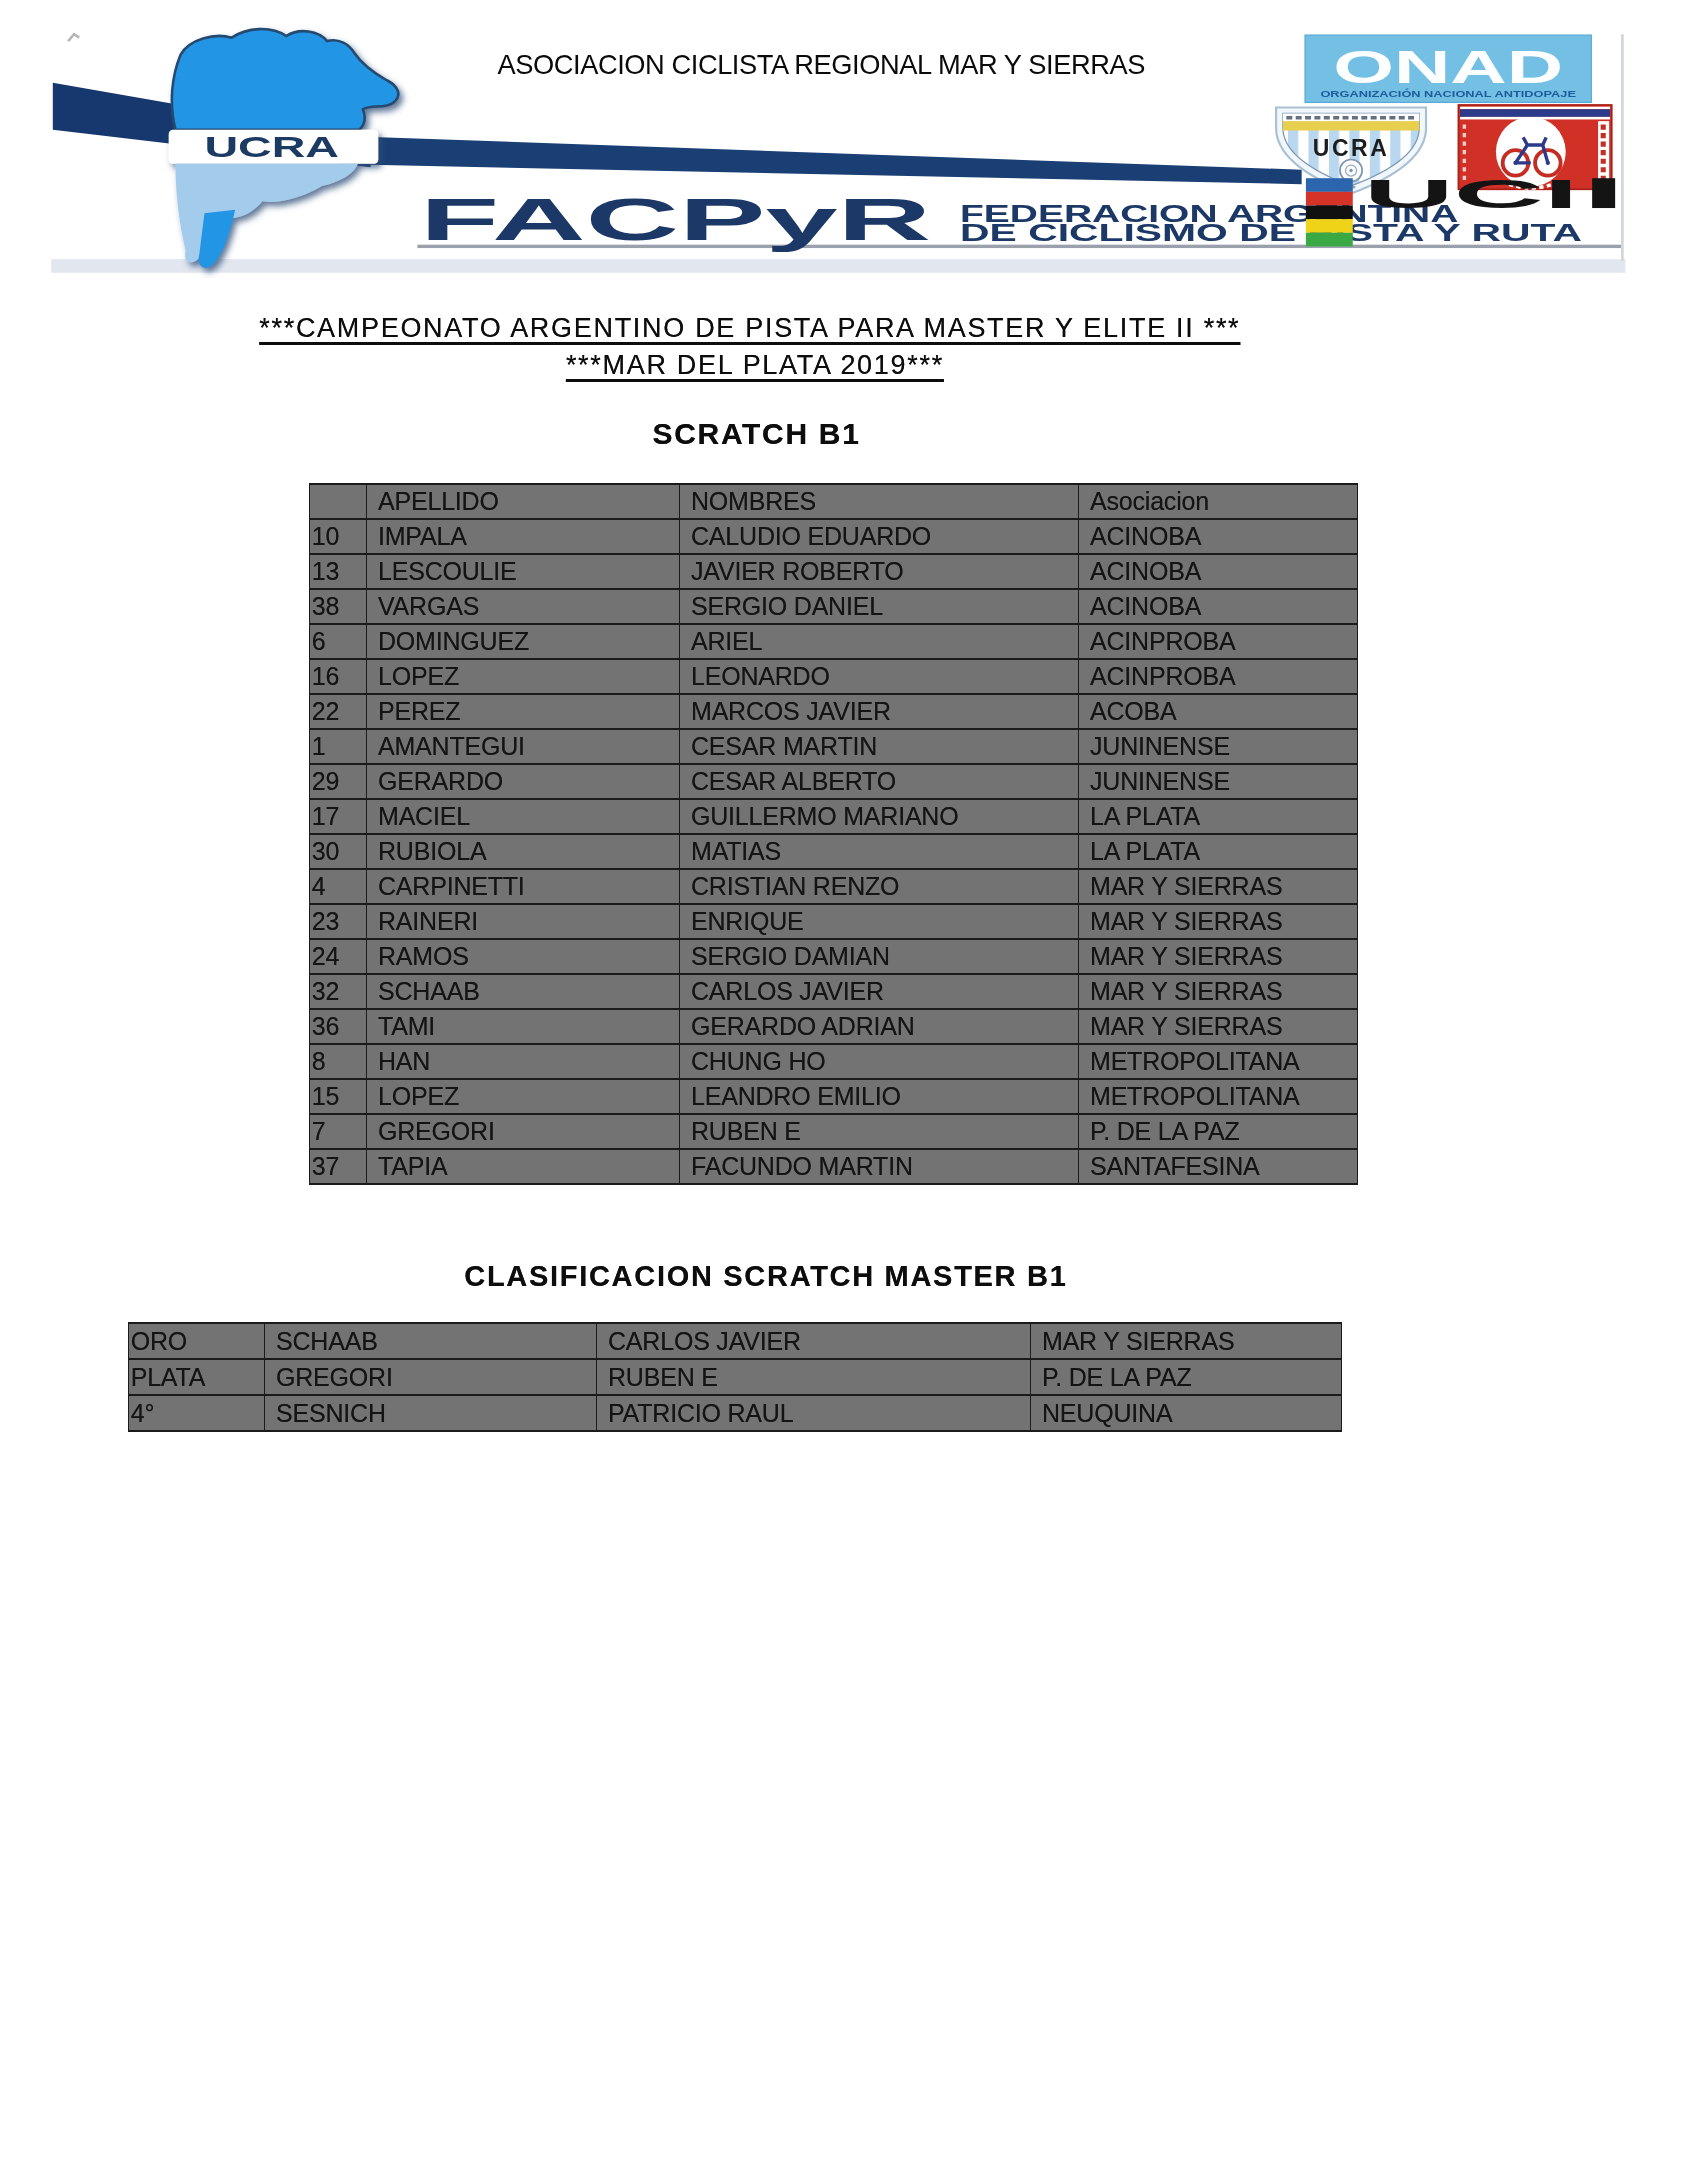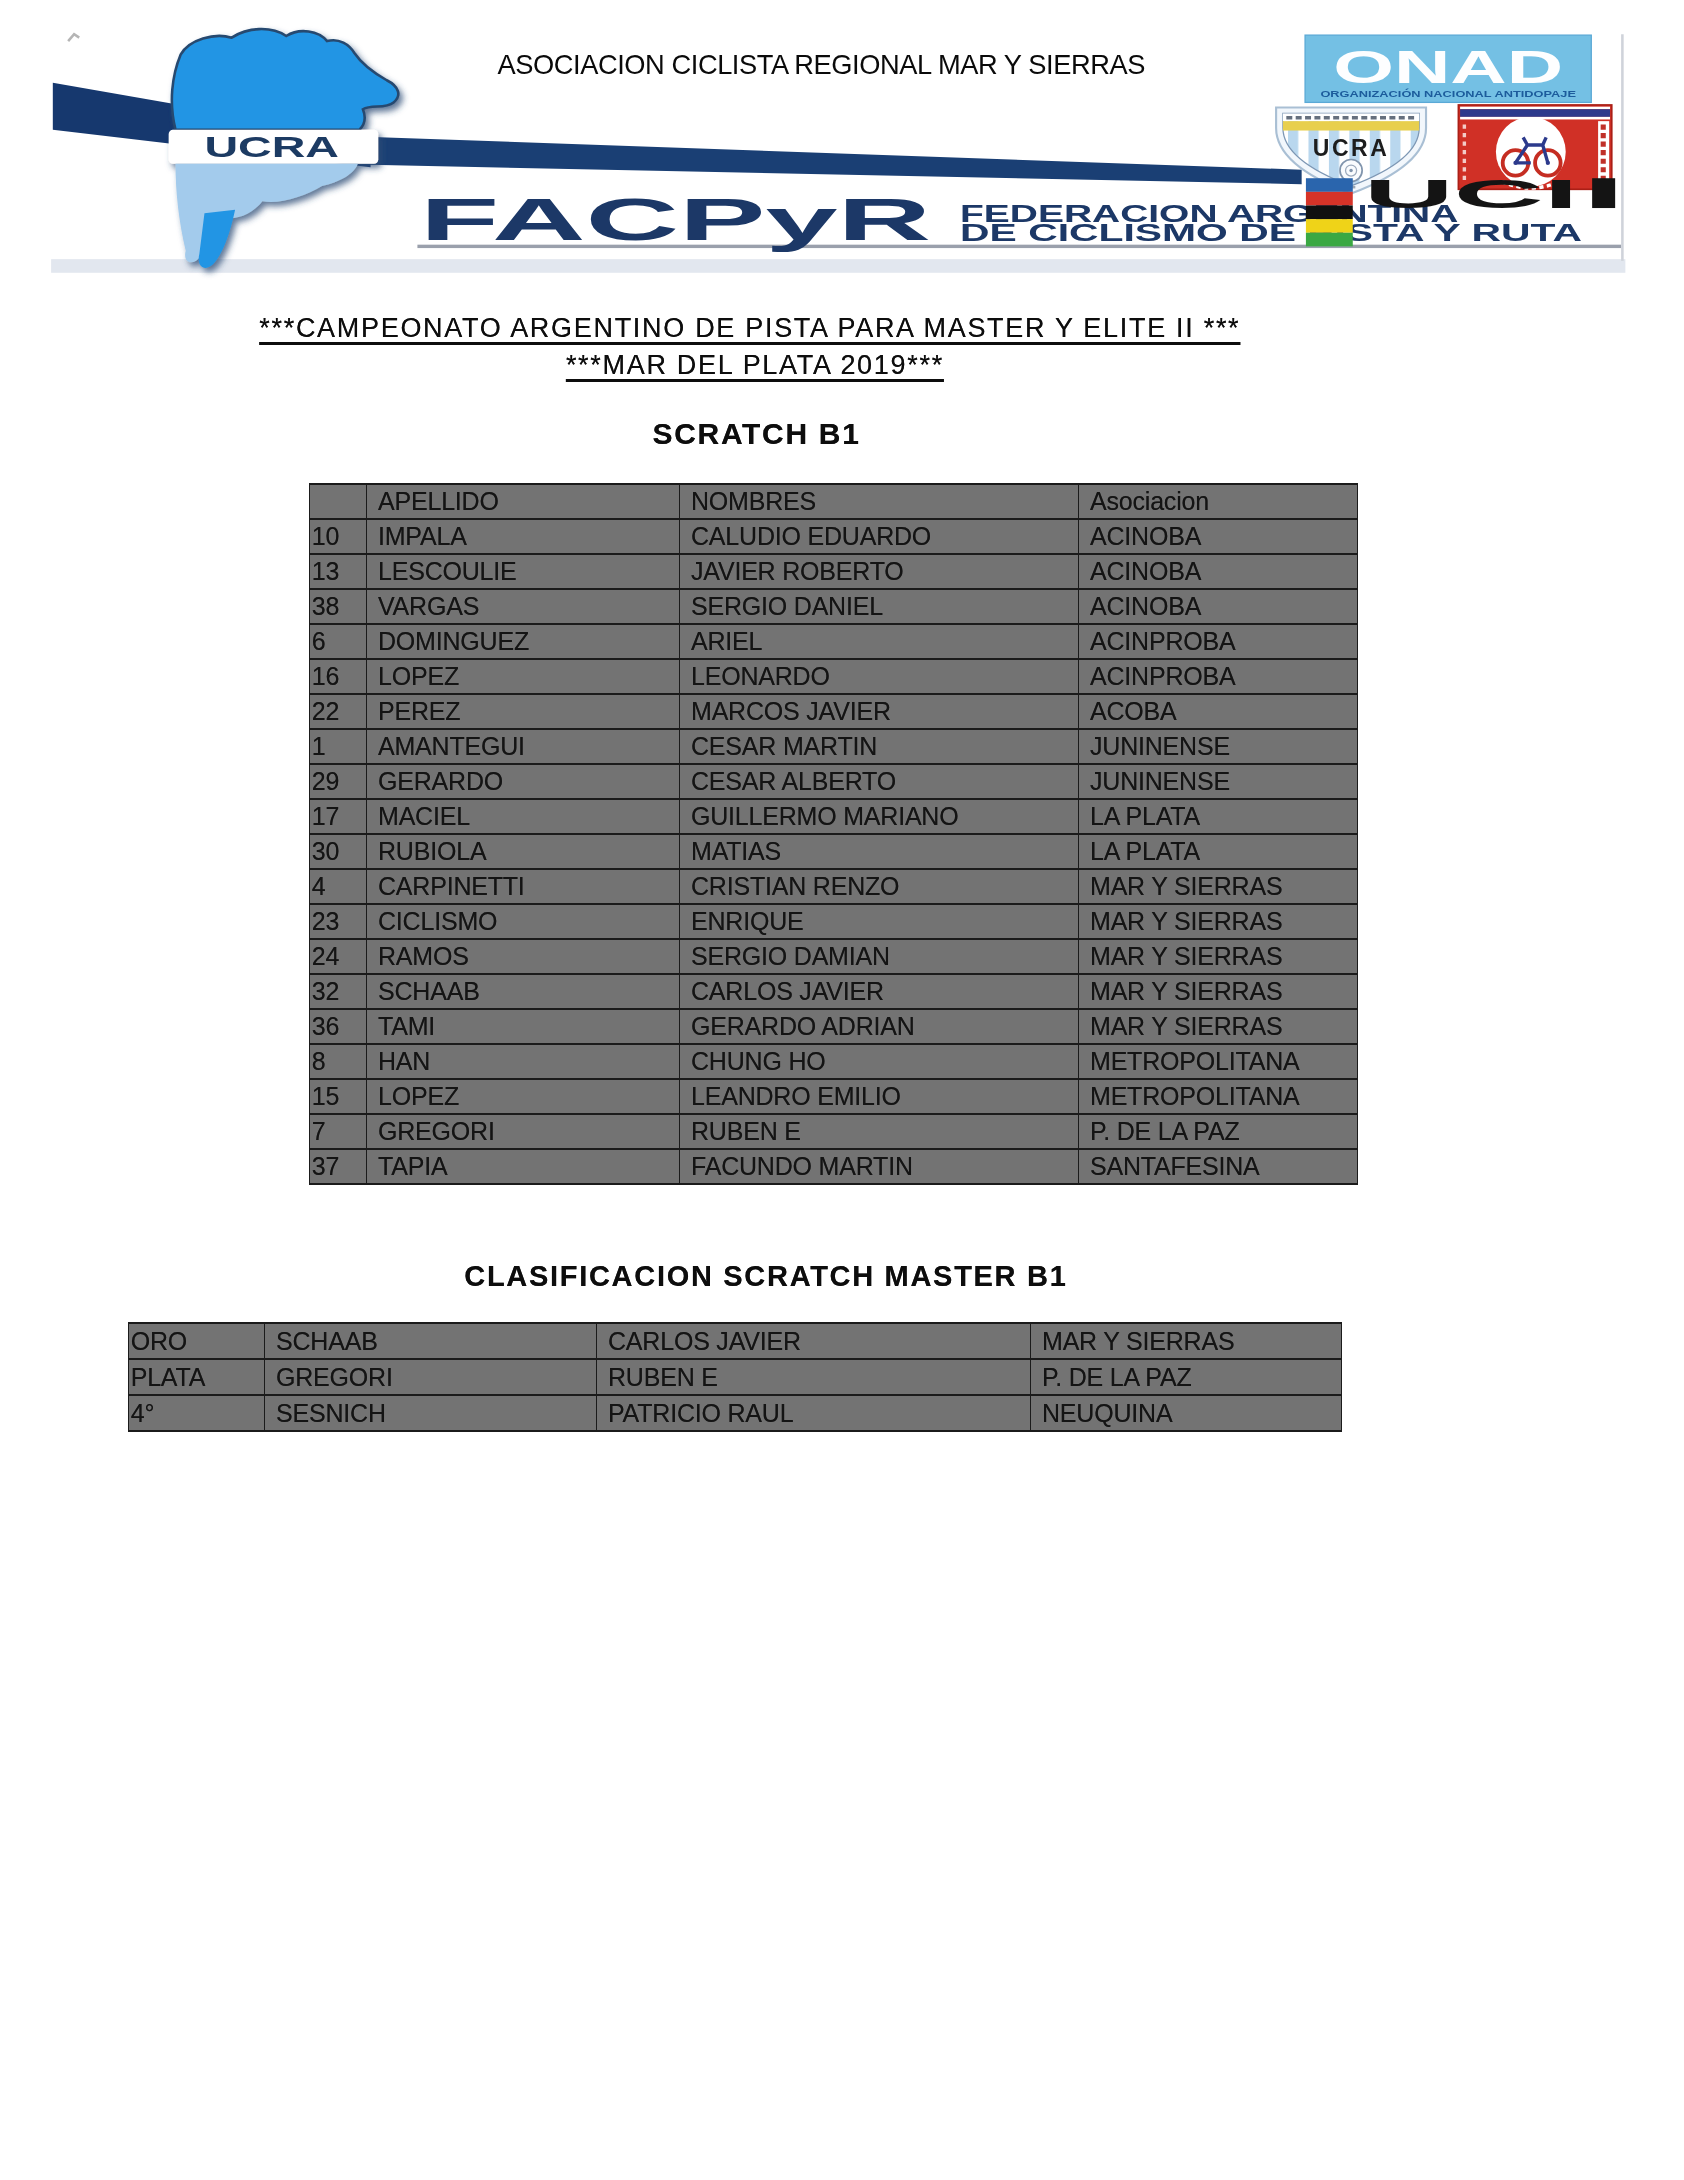--- a/index.html
+++ b/index.html
@@ -237,21 +237,21 @@
           <td>LA PLATA</td>
         </tr>
         <tr>
           <td class="c0">4</td>
           <td>CARPINETTI</td>
           <td>CRISTIAN RENZO</td>
           <td>MAR Y SIERRAS</td>
         </tr>
         <tr>
           <td class="c0">23</td>
-          <td>CICLISMO</td>
+          <td>RAINERI</td>
           <td>ENRIQUE</td>
           <td>MAR Y SIERRAS</td>
         </tr>
         <tr>
           <td class="c0">24</td>
           <td>RAMOS</td>
           <td>SERGIO DAMIAN</td>
           <td>MAR Y SIERRAS</td>
         </tr>
         <tr>

